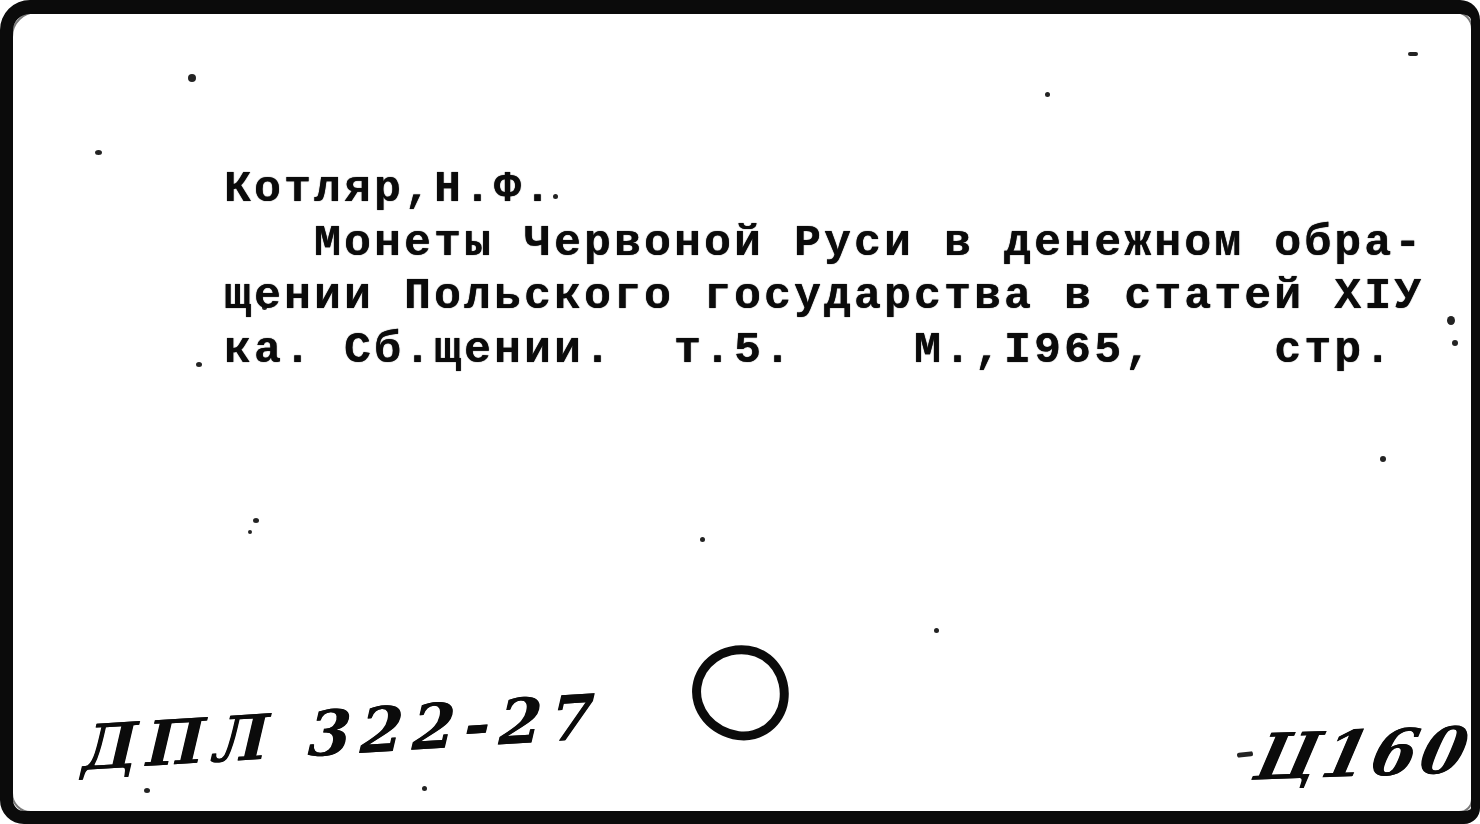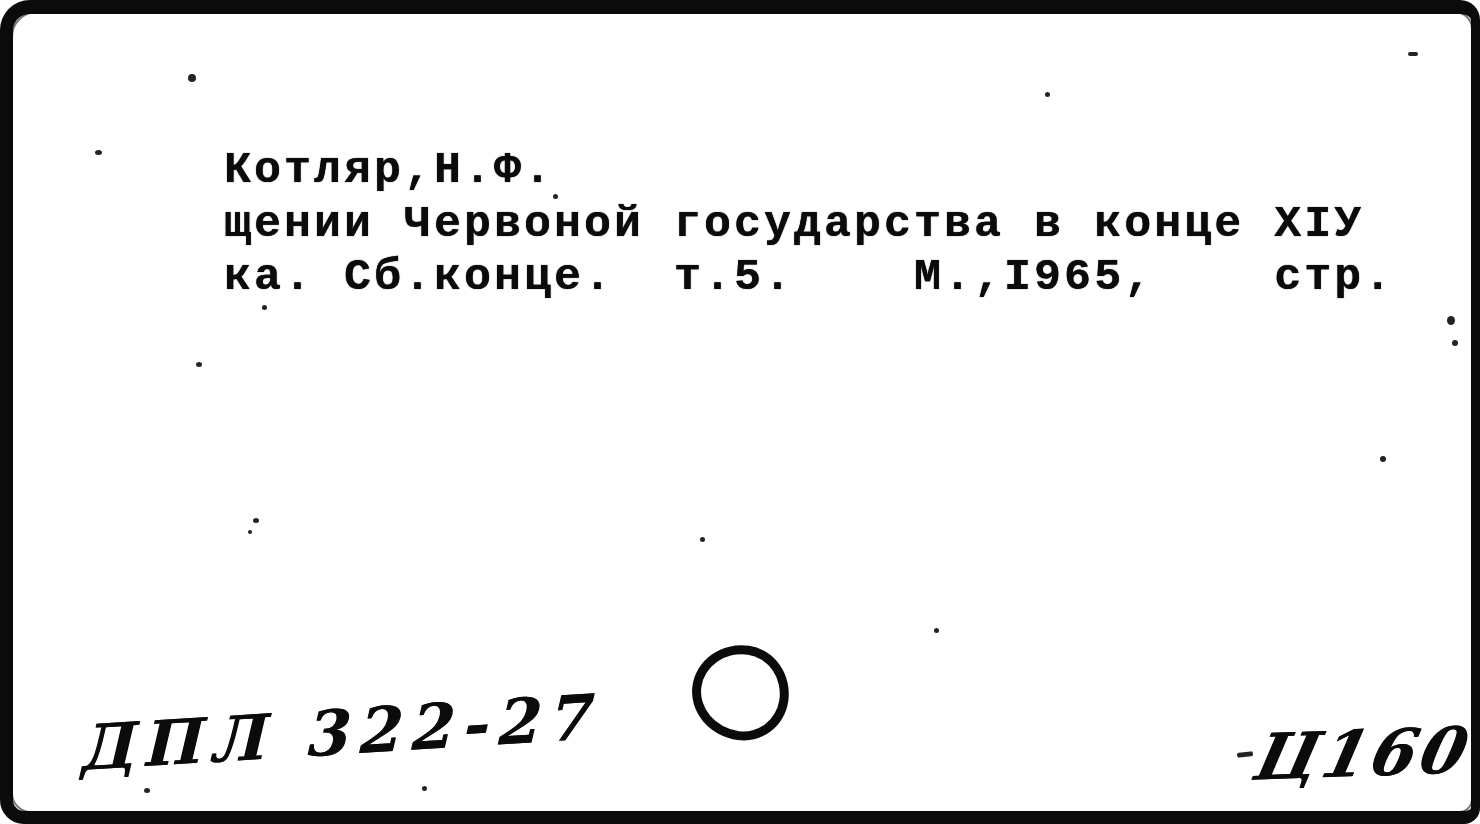--- a/index.html
+++ b/index.html
@@ -29,21 +29,21 @@
   .border-frame::after{ 
     content:"";
     position:absolute;left:-2px;top:-3px;right:-2px;bottom:-2px;
     border:2px solid var(--ink);
     border-radius:26px 18px 14px 20px;
     opacity:.55;
   }
   
   .text-block{
     position:absolute;
-    left:224px;top:144px;
+    left:224px;top:163px;
     width:1250px;
     font-size:45px;
     line-height:53.5px;
     font-weight:700;
     letter-spacing:3px;
     color:var(--ink);
     text-shadow:0 0 1px var(--ink);
   }
   .tline{white-space:pre;}
   
@@ -89,22 +89,23 @@
 </style>
 </head>
 <body>
 
 <div class="card">
 
   <div class="border-frame"></div>
 
   <div class="text-block">
     <div class="tline">Котляр,Н.Ф.</div>
-    <div class="tline">щении Червоной государства в конце ХIУ</div>
-    <div class="tline">ка. Сб.конце.  т.5.    М.,I965,    стр.</div>
+    <div class="tline">   Монеты Червоной Руси в денежном обра-</div>
+    <div class="tline">щении Польского государства в статей ХIУ</div>
+    <div class="tline">ка. Сб.щении.  т.5.    М.,I965,    стр.</div>
   </div>
 
   <div class="hole"></div>
 
   <div class="hw hw-left">ДПЛ 322-27</div>
 
   <div class="hw hw-right">Ц160</div>
 
   <div class="speck" style="left:188px;top:74px;width:8px;height:8px;"></div>
   <div class="speck" style="left:95px;top:150px;width:7px;height:5px;"></div>

